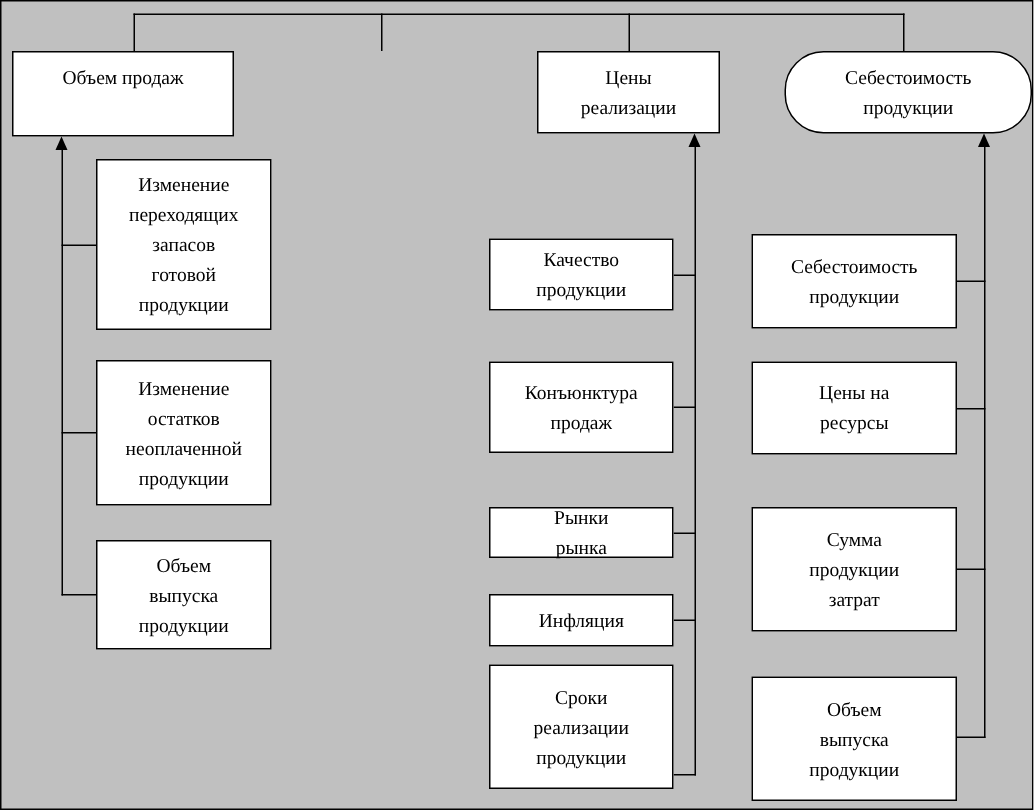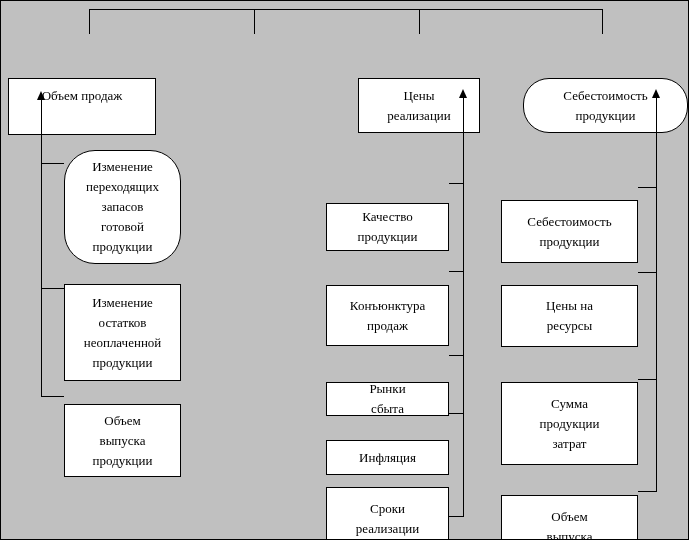--- a/index.html
+++ b/index.html
@@ -23,21 +23,20 @@
   .box {
     position: absolute;
     background: #ffffff;
     border: 1px solid #000;
     box-sizing: border-box;
     display: flex;
     align-items: center;
     justify-content: center;
     text-align: center;
     padding: 2px 27px;
-    margin-top: 44px;
   }
   .box.top {
     align-items: flex-start;
     padding-top: 7px;
   }
   .ln {
     position: absolute;
     background: #000;
   }
   .arrow-up {
@@ -63,35 +62,35 @@
   <div class="box top" style="left:7px;   top:33px; width:148px; height:57px;">Объем продаж</div>
   <div class="box top" style="left:357px; top:33px; width:122px; height:55px;">Цены реализации</div>
   <div class="box top" style="left:522px; top:33px; width:165px; height:55px;border-radius:26px;">Себестоимость продукции</div>
 
   <div class="arrow-up" style="left:36px; top:90px;"></div>
   <div class="ln" style="left:40px; top:94px; width:1px; height:302px;"></div>
   <div class="ln" style="left:40px; top:162px; width:23px; height:1px;"></div>
   <div class="ln" style="left:40px; top:287px; width:23px; height:1px;"></div>
   <div class="ln" style="left:40px; top:395px; width:23px; height:1px;"></div>
 
-  <div class="box" style="left:63px; top:105px; width:117px; height:114px;border-radius:31px;">Изменение переходящих запасов готовой продукции</div>
+  <div class="box" style="left:63px; top:105px; width:117px; height:114px;">Изменение переходящих запасов готовой продукции</div>
   <div class="box" style="left:63px; top:239px; width:117px; height:97px;">Изменение остатков неоплаченной продукции</div>
   <div class="box" style="left:63px; top:359px; width:117px; height:73px;">Объем выпуска продукции</div>
 
   <div class="arrow-up" style="left:458px; top:88px;"></div>
   <div class="ln" style="left:462px; top:92px; width:1px; height:424px;"></div>
   <div class="ln" style="left:448px; top:182px; width:15px; height:1px;"></div>
   <div class="ln" style="left:448px; top:270px; width:15px; height:1px;"></div>
   <div class="ln" style="left:448px; top:354px; width:15px; height:1px;"></div>
   <div class="ln" style="left:448px; top:412px; width:15px; height:1px;"></div>
   <div class="ln" style="left:448px; top:515px; width:15px; height:1px;"></div>
 
   <div class="box" style="left:325px; top:158px; width:123px; height:48px;">Качество продукции</div>
   <div class="box" style="left:325px; top:240px; width:123px; height:61px;">Конъюнктура продаж</div>
-  <div class="box" style="left:325px; top:337px; width:123px; height:34px;">Рынки сбыта</div>
+  <div class="box" style="left:325px; top:337px; width:123px; height:34px;">Рынки рынка</div>
   <div class="box" style="left:325px; top:395px; width:123px; height:35px;">Инфляция</div>
   <div class="box" style="left:325px; top:442px; width:123px; height:83px;">Сроки реализации продукции</div>
 
   <div class="arrow-up" style="left:651px; top:88px;"></div>
   <div class="ln" style="left:655px; top:92px; width:1px; height:399px;"></div>
   <div class="ln" style="left:637px; top:186px; width:19px; height:1px;"></div>
   <div class="ln" style="left:637px; top:271px; width:19px; height:1px;"></div>
   <div class="ln" style="left:637px; top:378px; width:19px; height:1px;"></div>
   <div class="ln" style="left:637px; top:490px; width:19px; height:1px;"></div>
 

